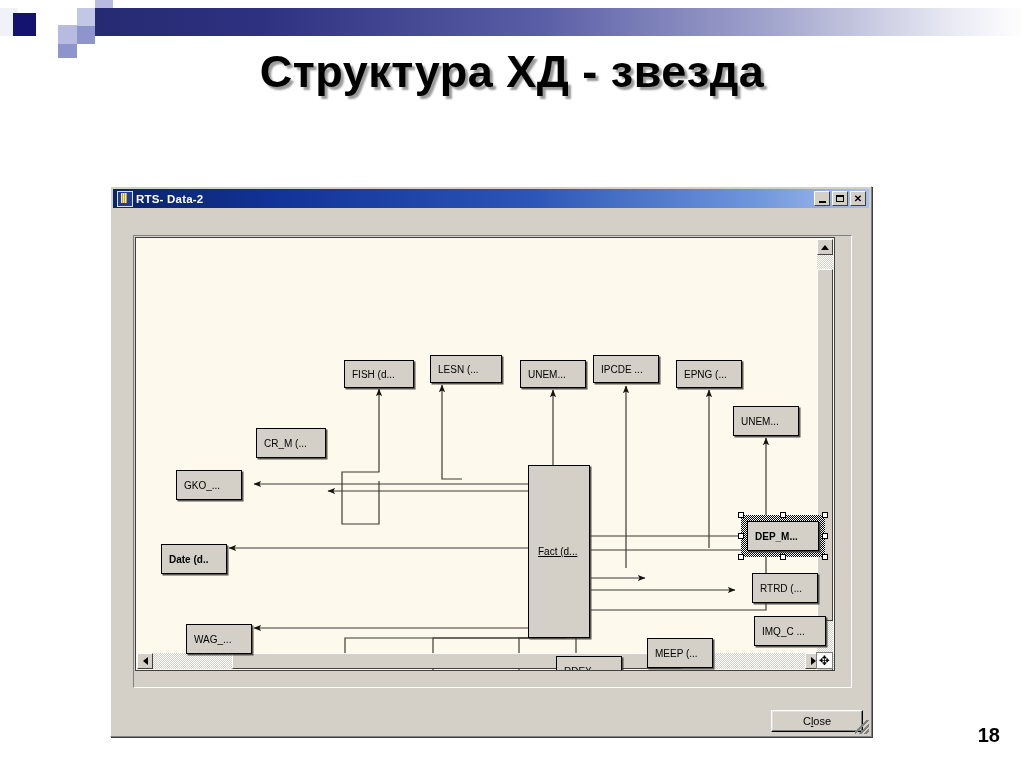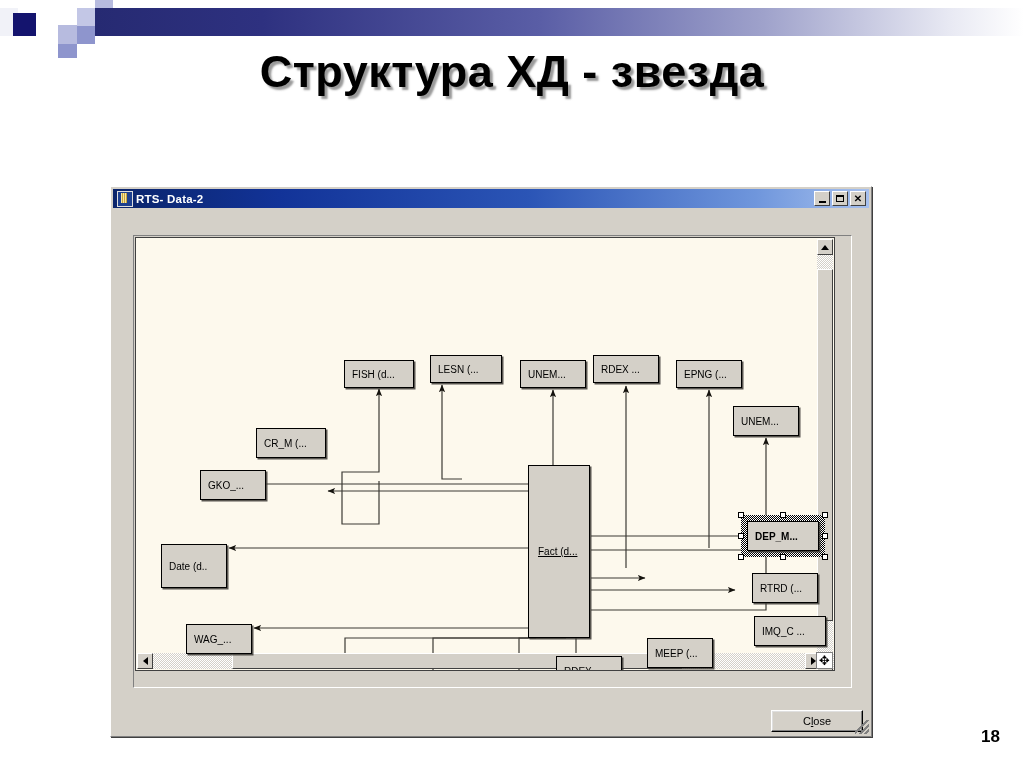--- a/index.html
+++ b/index.html
@@ -40,21 +40,21 @@
     color: #000000;
     letter-spacing: 0.5px;
     text-shadow: 3px 3px 2px rgba(120,120,120,0.75);
     white-space: nowrap;
   }
 
   
   #slide-number {
     position: absolute;
     right: 24px; bottom: 20px;
-    font-size: 17px;
+    font-size: 20px;
     font-weight: bold;
     color: #000000;
   }
 
   
   #app-window {
     position: absolute;
     left: 110px; top: 186px;
     width: 762px; height: 551px;
     background: #d4d0c8;
@@ -375,35 +375,35 @@
           <div class="node" style="left: 208px; top: 122px; width: 70px; height: 28px;">
             <span>FISH (d...</span>
           </div>
           <div class="node" style="left: 294px; top: 117px; width: 72px; height: 28px;">
             <span>LESN (...</span>
           </div>
           <div class="node" style="left: 384px; top: 122px; width: 66px; height: 28px;">
             <span>UNEM...</span>
           </div>
           <div class="node" style="left: 457px; top: 117px; width: 66px; height: 28px;">
-            <span>RDEX ...</span>
+            <span>IPCDE ...</span>
           </div>
           <div class="node" style="left: 540px; top: 122px; width: 66px; height: 28px;">
             <span>EPNG (...</span>
           </div>
           <div class="node" style="left: 597px; top: 168px; width: 66px; height: 30px;">
             <span>UNEM...</span>
           </div>
           <div class="node" style="left: 120px; top: 190px; width: 70px; height: 30px;">
             <span>CR_M (...</span>
           </div>
-          <div class="node" style="left: 64px; top: 232px; width: 66px; height: 30px;">
+          <div class="node" style="left: 40px; top: 232px; width: 66px; height: 30px;">
             <span>GKO_...</span>
           </div>
-          <div class="node" style="left: 25px; top: 306px; width: 66px; height: 44px;">
+          <div class="node" style="left: 25px; top: 306px; width: 66px; height: 30px; font-weight: bold;">
             <span>Date (d..</span>
           </div>
           <div class="node" style="left: 50px; top: 386px; width: 66px; height: 30px;">
             <span>WAG_...</span>
           </div>
           <div class="node" style="left: 176px; top: 432px; width: 66px; height: 30px;"></div>
           <div class="node" style="left: 420px; top: 418px; width: 66px; height: 30px;">
             <span>RDEX...</span>
           </div>
           <div class="node" style="left: 511px; top: 400px; width: 66px; height: 30px;">

